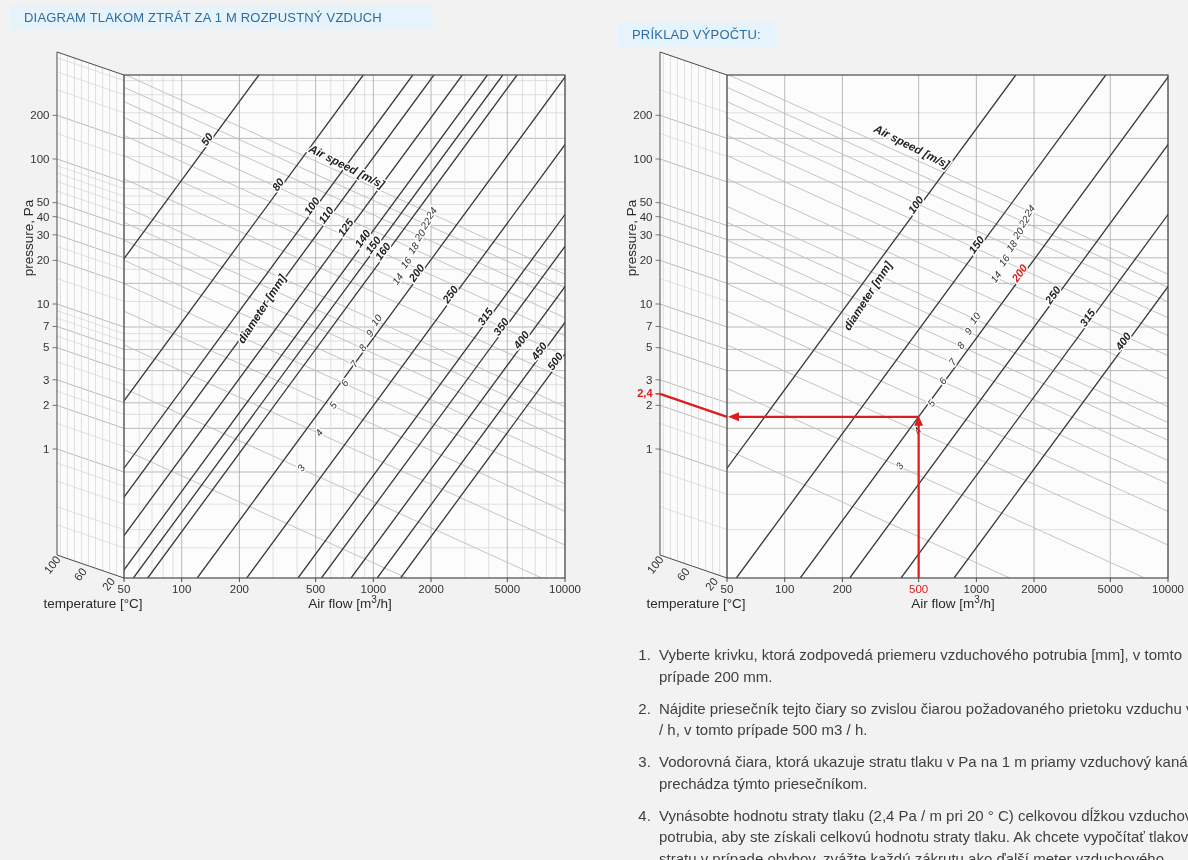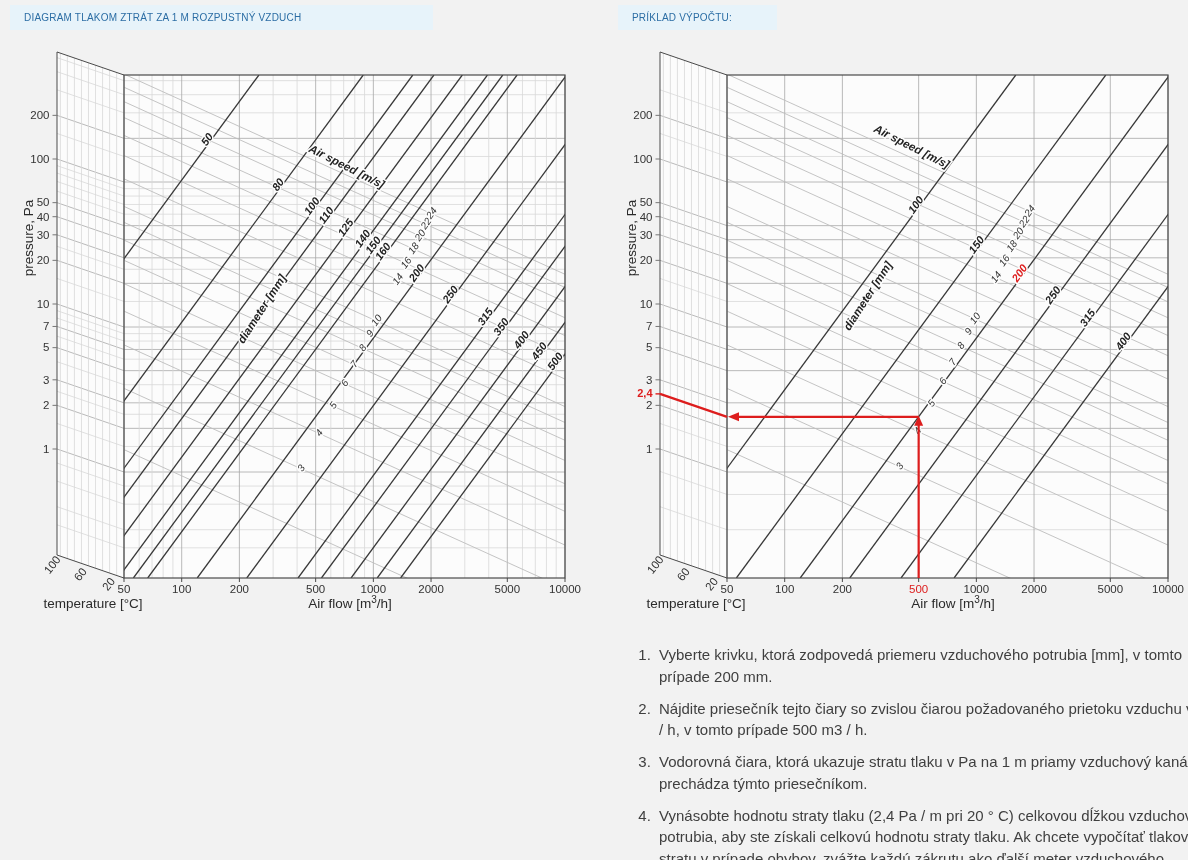--- a/index.html
+++ b/index.html
@@ -1,23 +1,23 @@
 <!DOCTYPE html>
 <html><head>
 <meta charset="utf-8">
 <style>
   html,body{margin:0;padding:0;}
   body{width:1188px;height:860px;position:relative;background:#f2f2f2;
        font-family:"Liberation Sans",sans-serif;}
   .page{position:absolute;inset:0;overflow:hidden;}
   .hdr{position:absolute;height:25px;line-height:25px;background:#e7f3fa;
-       color:#2b6da4;font-size:10px;padding:0 14px;letter-spacing:.2px;
+       color:#2b6da4;font-size:13px;padding:0 14px;letter-spacing:.2px;
        white-space:nowrap;}
   .hdr-left{left:10px;top:5px;width:395px;}
-  .hdr-right{left:618px;top:5px;width:131px;}
+  .hdr-right{left:618px;top:22px;width:131px;}
   svg.chart{position:absolute;overflow:visible;}
   .chart-left{left:15px;top:48px;}
   .chart-right{left:618px;top:48px;}
   ol.steps{position:absolute;left:618px;top:644px;width:566px;margin:0;
            padding:0 0 0 37px;color:#3f3f3f;font-size:15px;line-height:1.45;}
   ol.steps li{margin-bottom:10px;padding-left:4px;}
 </style>
 </head>
 <body>
 

